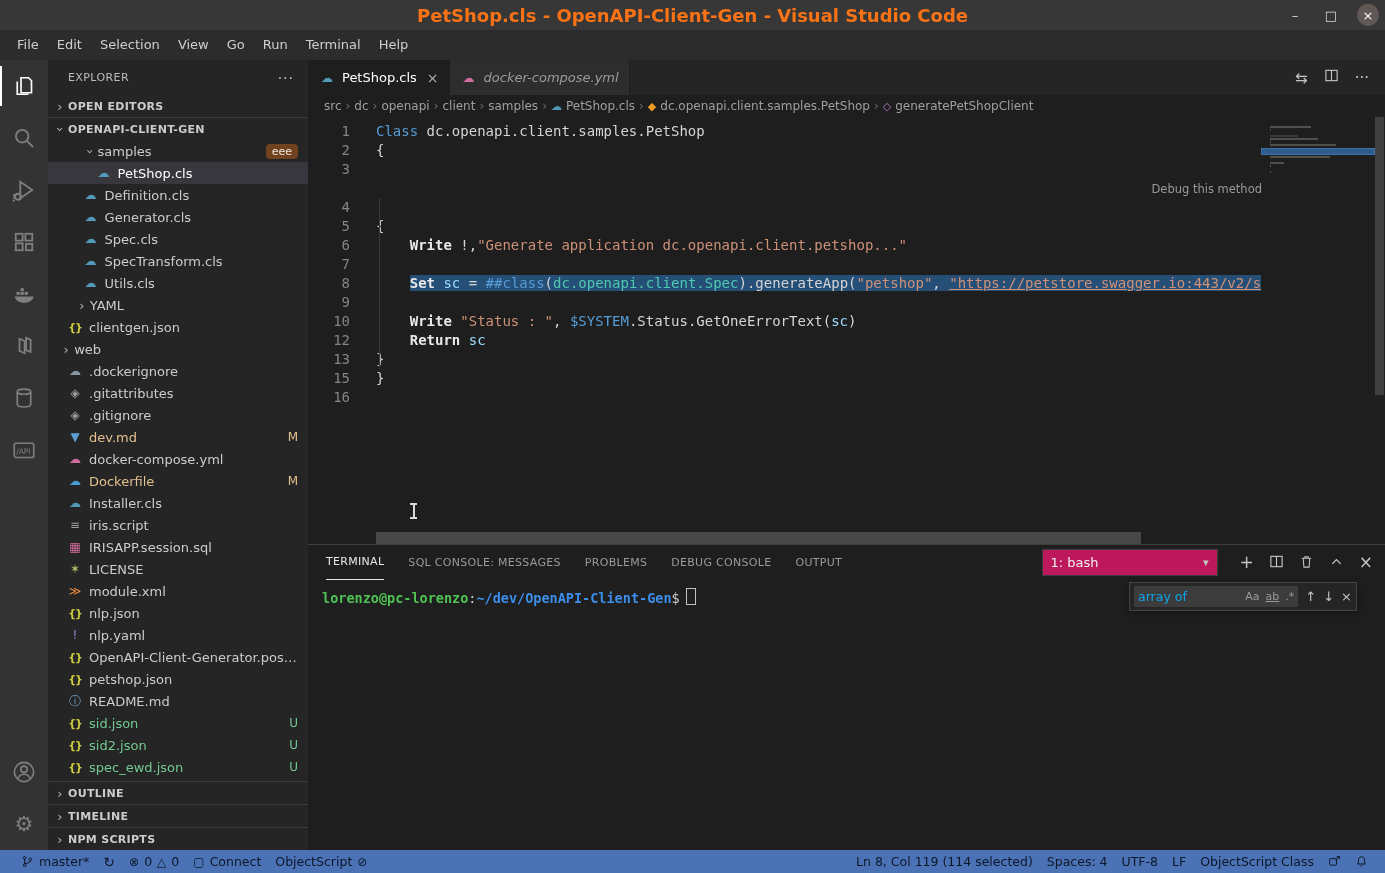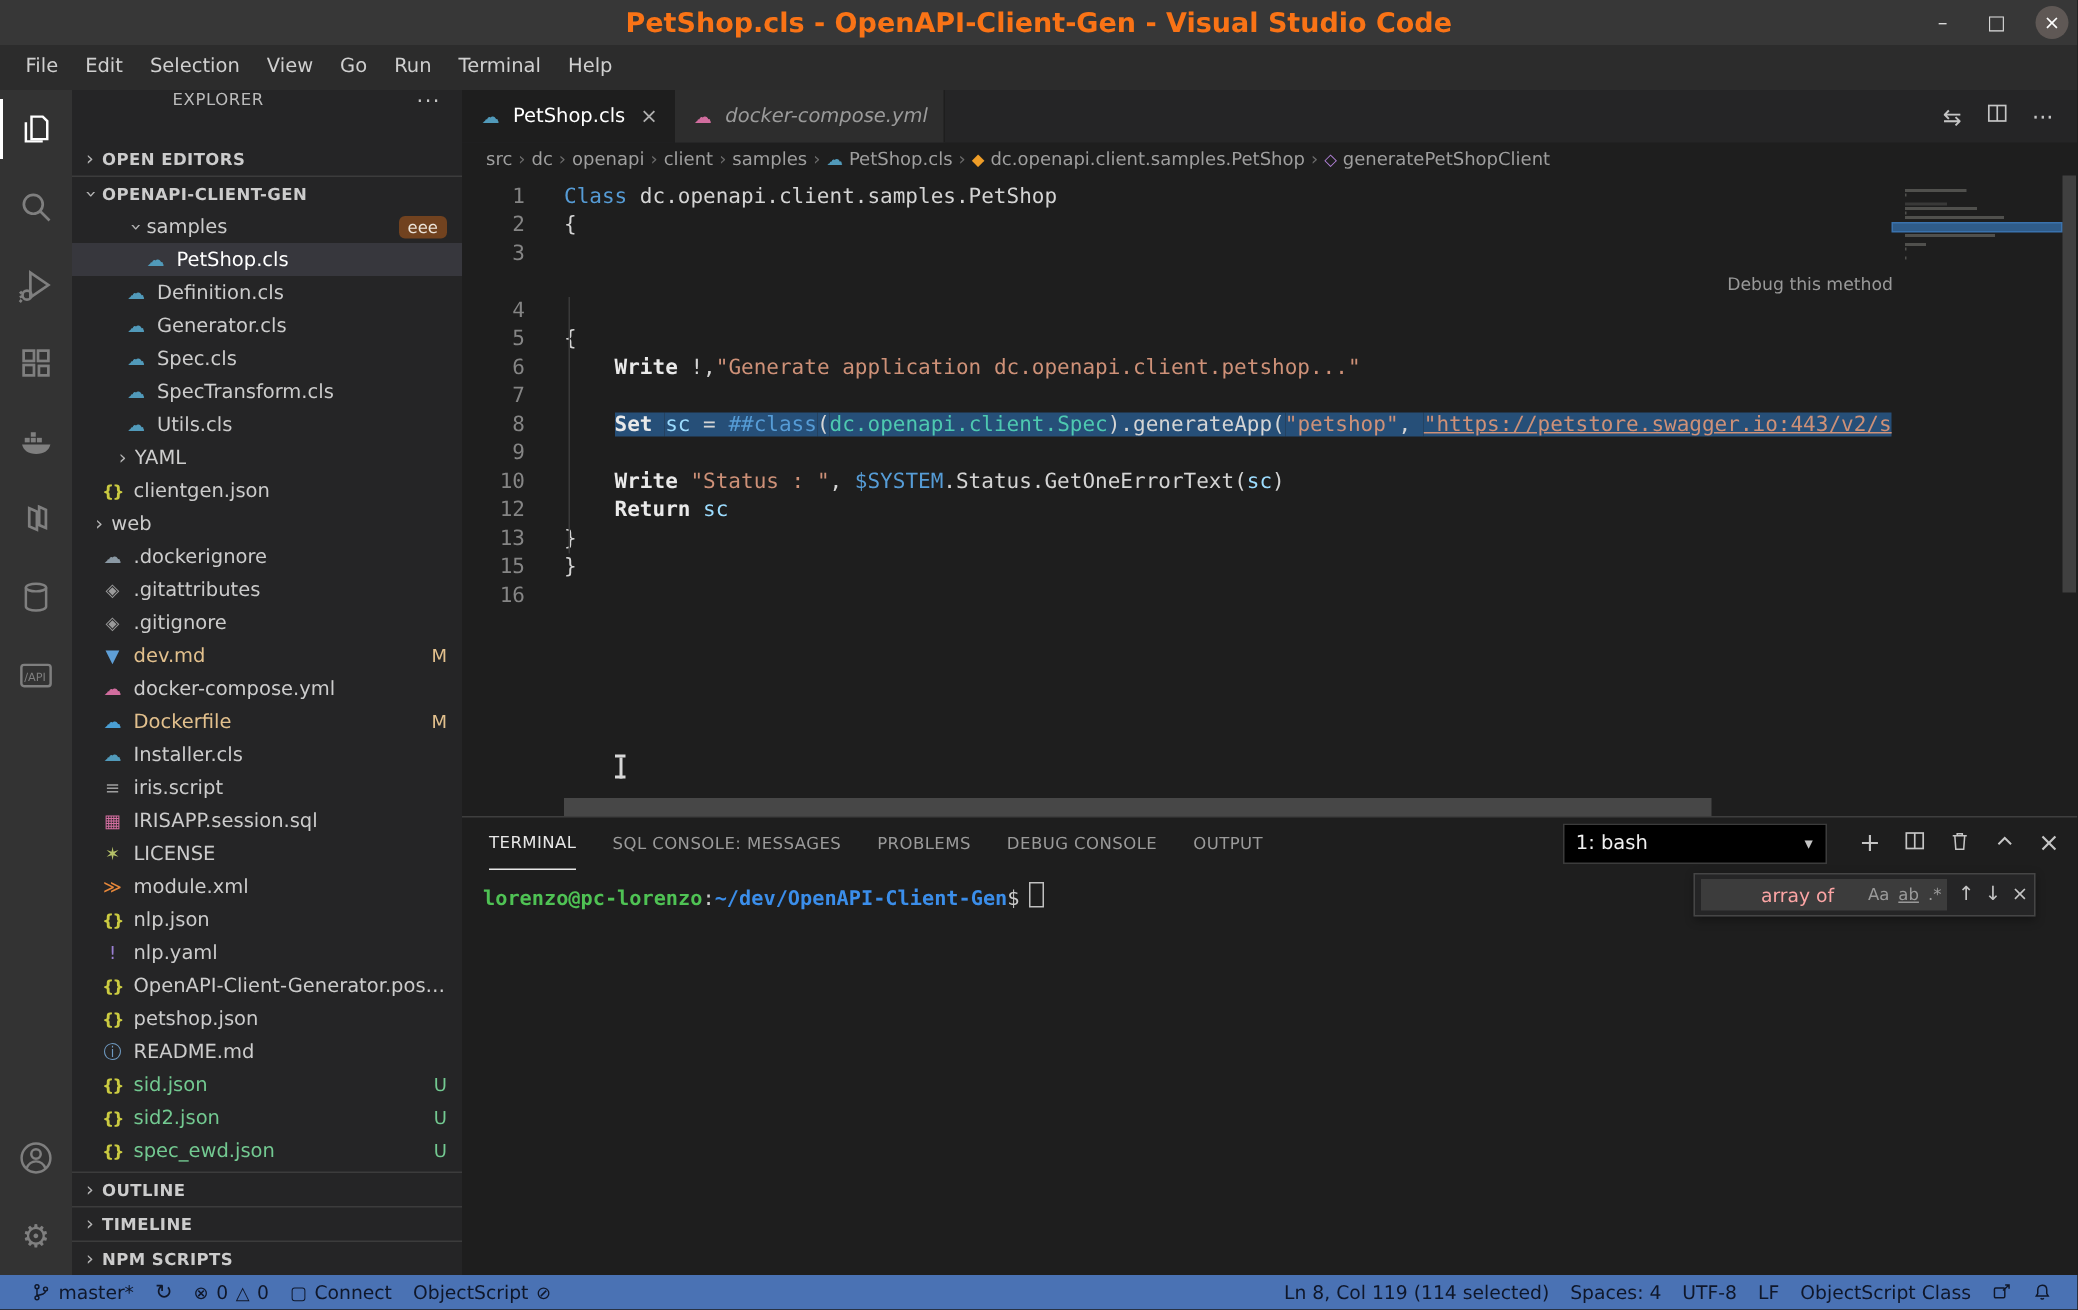--- a/index.html
+++ b/index.html
@@ -22,21 +22,21 @@
   
   .activitybar{width:48px;background:#333333;display:flex;flex-direction:column;align-items:center;flex:none;}
   .act{width:48px;height:52px;display:flex;align-items:center;justify-content:center;color:#7f7f7f;position:relative;}
   .act.active{color:#ffffff;}
   .act.active:before{content:"";position:absolute;left:0;top:6px;bottom:6px;width:2px;background:#fff;}
   .act svg{width:24px;height:24px;}
   .act .glyph{font-size:21px;}
   .act-spacer{flex:1;}
   
   .sidebar{width:260px;background:#252526;display:flex;flex-direction:column;flex:none;min-height:0;}
-  .sb-header{height:35px;display:flex;padding:0 14px 0 20px;flex:none;margin-left:47px;}
+  .sb-header{height:35px;display:flex;align-items:center;padding:0 14px 0 20px;flex:none;}
   .sb-title{font-size:11px;color:#bbbbbb;letter-spacing:.4px;}
   .sb-more{margin-left:auto;color:#c5c5c5;font-size:14px;letter-spacing:1px;}
   .sb-section{height:22px;display:flex;align-items:center;font-size:11px;font-weight:bold;color:#cccccc;
               padding-left:4px;flex:none;letter-spacing:.3px;}
   .sb-section.bordered{border-bottom:1px solid #3c3c3c;}
   .chev{width:16px;text-align:center;color:#b5b5b5;font-weight:normal;font-size:13px;display:inline-block;flex:none;}
   .chev.exp{transform:rotate(90deg);}
   .tree{flex:1;overflow:hidden;}
   .tree-row{height:22px;display:flex;align-items:center;font-size:13px;color:#cccccc;padding-right:10px;}
   .tree-row.selected{background:#37373d;color:#ffffff;}
@@ -80,29 +80,29 @@
   .minimap{width:112px;flex:none;position:relative;padding-top:8px;}
   .mm-bar{height:2px;margin:1px 0 1px 8px;background:#62625e;opacity:.75;}
   .mm-sel{position:absolute;left:0;right:0;height:5px;background:#2f5c8a;box-shadow:0 0 0 1px #3a72ad;}
   .vscroll{width:11px;flex:none;position:relative;}
   .vs-slider{position:absolute;top:0;left:1px;width:9px;height:278px;background:rgba(121,121,121,.38);}
   
   .panel{height:305px;flex:none;border-top:1px solid #3e3e3e;display:flex;flex-direction:column;position:relative;background:#1e1e1e;}
   .panel-header{height:35px;display:flex;align-items:center;padding:0 12px 0 18px;flex:none;}
   .ptab{font-size:11px;letter-spacing:.3px;color:#9a9a9a;margin-right:24px;height:34px;line-height:34px;}
   .ptab.active{color:#e7e7e7;border-bottom:1px solid #e7e7e7;}
-  .shell-select{margin-left:auto;width:158px;height:25px;background:#000000;color:#f0f0f0;font-size:13px;
+  .shell-select{margin-left:auto;width:158px;height:25px;background:#be185d;color:#f0f0f0;font-size:13px;
                 display:flex;align-items:center;padding:0 8px;border:1px solid #3c3c3c;}
   .shell-chev{margin-left:auto;color:#c5c5c5;font-size:11px;}
   .panel-actions{display:flex;align-items:center;gap:15px;margin-left:22px;color:#c5c5c5;}
   .pa{font-size:17px;line-height:1;} .pa svg{width:15px;height:15px;}
   .find-widget{position:absolute;top:37px;right:28px;width:218px;height:27px;background:#252526;
                border:1px solid #454545;box-shadow:0 2px 6px rgba(0,0,0,.35);display:flex;align-items:center;padding:0 4px;}
   .find-input{flex:1;height:21px;background:#3c3c3c;display:flex;align-items:center;padding:0 4px;}
-  .find-text{color:#fca5a5;font-size:12.5px;flex:1;margin-left:36px;}
+  .find-text{color:#0ea5e9;font-size:12.5px;flex:1;}
   .fopt{color:#9a9a9a;font-size:11px;margin-left:6px;}
   .fopt.word{text-decoration:underline;}
   .fnav{color:#c5c5c5;font-size:13px;margin-left:7px;}
   .terminal{flex:1;padding:8px 0 0 14px;font-family:"DejaVu Sans Mono","Liberation Mono",monospace;
             font-size:13.5px;color:#cccccc;}
   .t-user{color:#4fc254;font-weight:bold;} .t-path{color:#3b8eea;font-weight:bold;}
   .t-cursor{display:inline-block;width:8px;height:15px;border:1px solid #c0c0c0;margin-left:6px;vertical-align:-2px;}
   
   .statusbar{height:23px;background:#4a72b4;color:#0f172a;display:flex;align-items:center;
              font-size:12.5px;padding:0 10px 0 14px;flex:none;}

